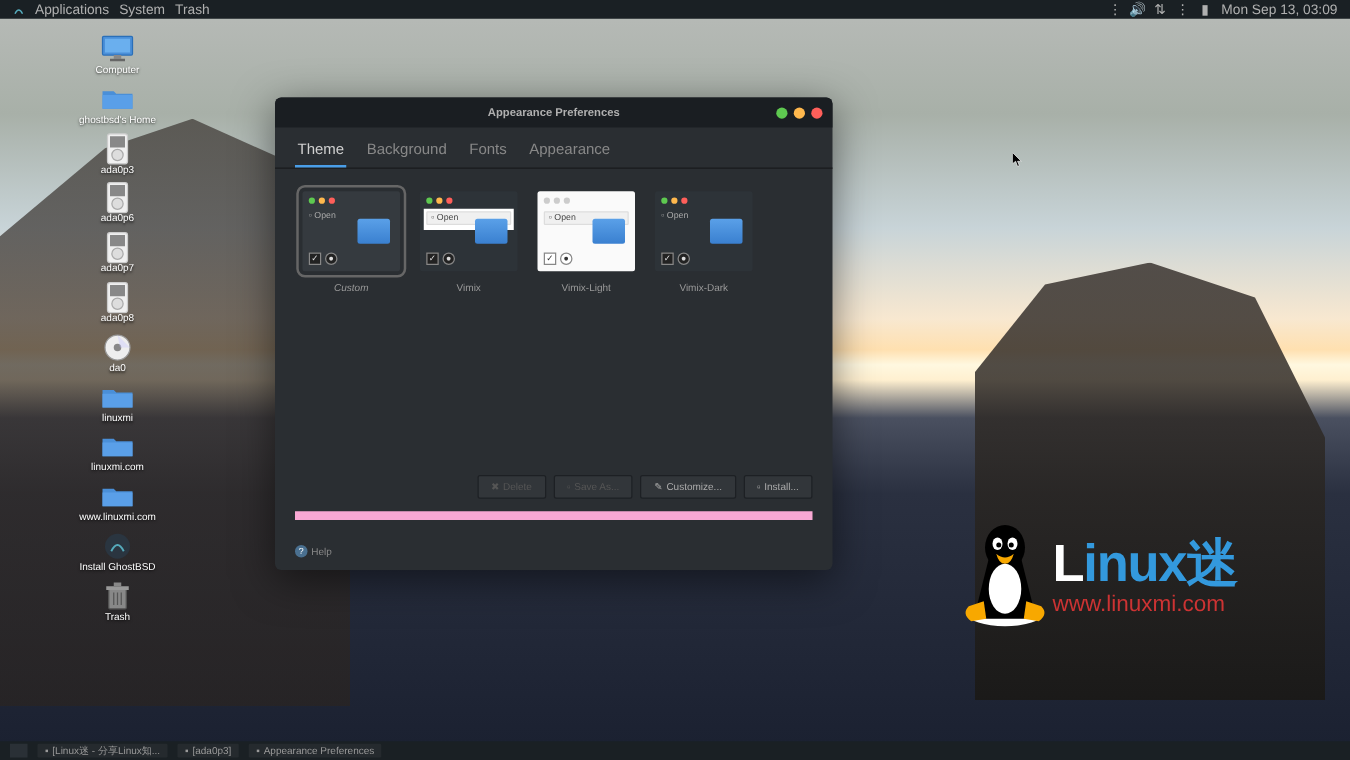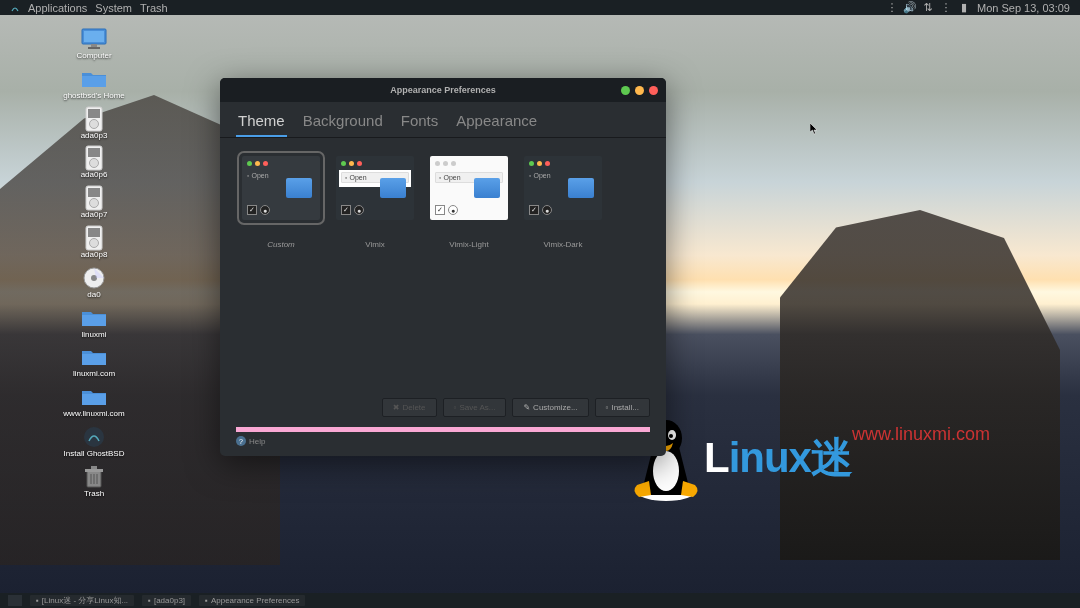--- a/index.html
+++ b/index.html
@@ -23,50 +23,50 @@
 .trash-svg { width: 22px; height: 24px; }
 .window { position: absolute; left: 220px; top: 63px; width: 446px; height: 378px; background: #2a2e32; border-radius: 5px; box-shadow: 0 8px 32px rgba(0,0,0,0.5); z-index: 50; display: flex; flex-direction: column; }
 .titlebar { height: 24px; background: #1a1e22; border-radius: 5px 5px 0 0; display: flex; align-items: center; justify-content: center; position: relative; }
 .title-text { color: #b0b0b0; font-size: 9px; font-weight: bold; }
 .window-controls { position: absolute; right: 8px; display: flex; gap: 5px; }
 .window-btn { width: 9px; height: 9px; border-radius: 50%; cursor: pointer; }
 .btn-min { background: #5ec950; }
 .btn-max { background: #ffb84d; }
 .btn-close { background: #ff5f5a; }
 .tabs { display: flex; gap: 14px; padding: 6px 16px 0; border-bottom: 1px solid #181a1d; }
-.tab { color: #888; font-size: 15px; padding: 4px 2px 6px; cursor: pointer; border-bottom: 2px solid transparent; }
+.tab { color: #888; font-size: 12px; padding: 4px 2px 6px; cursor: pointer; border-bottom: 2px solid transparent; }
 .tab.active { color: #d0d0d0; border-bottom-color: #4a9ee8; }
 .theme-grid { display: flex; gap: 16px; padding: 18px 22px; }
-.theme-item { display: flex; flex-direction: column; align-items: center; gap: 20px; cursor: pointer; }
+.theme-item { display: flex; flex-direction: column; align-items: center; gap: 9px; cursor: pointer; }
 .theme-thumb { width: 78px; height: 64px; border-radius: 2px; position: relative; padding: 5px; }
 .theme-item.selected .theme-thumb { outline: 2px solid #666; outline-offset: 3px; background: #353a3f; }
 .thumb-dark { background: #2d3338; }
 .thumb-light { background: #fafafa; }
 .thumb-dots { display: flex; gap: 3px; margin-bottom: 6px; }
 .thumb-dot { width: 5px; height: 5px; border-radius: 50%; }
 .thumb-open { font-size: 7px; margin-bottom: 2px; display: flex; align-items: center; gap: 2px; }
 .thumb-open-dark { color: #aaa; }
 .thumb-open-light { color: #444; background: #f0f0f0; border: 1px solid #ddd; padding: 1px 3px; border-radius: 1px; }
 .thumb-folder { width: 26px; height: 20px; background: linear-gradient(180deg, #5aa0e8, #3a80d0); border-radius: 2px; position: absolute; right: 8px; top: 22px; }
 .thumb-checks { display: flex; gap: 3px; position: absolute; bottom: 5px; left: 5px; }
 .thumb-check { width: 10px; height: 10px; border: 1px solid #888; display: flex; align-items: center; justify-content: center; font-size: 7px; }
 .theme-label { color: #999; font-size: 8px; }
 .theme-item.selected .theme-label { font-style: italic; }
 .window-footer { margin-top: auto; padding: 10px 16px; display: flex; flex-direction: column; gap: 10px; }
 .action-row { display: flex; gap: 6px; justify-content: flex-end; }
 .action-btn { background: #32363a; color: #aaa; border: 1px solid #1d2024; padding: 4px 10px; font-size: 8px; border-radius: 2px; cursor: pointer; display: flex; align-items: center; gap: 3px; }
 .action-btn.disabled { color: #555; cursor: default; }
 .link-row a { color: #4a9ee8; font-size: 8px; text-decoration: underline; cursor: pointer; }
-.help-row { border-top: 5px solid #f9a8d4; padding-top: 4px; }
+.help-row { border-top: 7px solid #f9a8d4; padding-top: 20px; }
 .help-btn { background: transparent; color: #888; border: none; font-size: 8px; cursor: pointer; display: flex; align-items: center; gap: 3px; }
 .help-icon { width: 10px; height: 10px; border-radius: 50%; background: #4a7090; color: #fff; display: flex; align-items: center; justify-content: center; font-size: 7px; }
 .cursor { position: absolute; left: 810px; top: 106px; width: 8px; height: 12px; z-index: 200; }
 .watermark { position: absolute; right: 90px; bottom: 90px; z-index: 30; display: flex; align-items: center; }
 .tux { width: 75px; height: 90px; }
-.wm-text { display: flex; flex-direction: row; }
+.wm-text { display: flex; flex-direction: column; }
 .wm-title { font-size: 42px; font-weight: bold; letter-spacing: -1px; }
 .wm-title .l { color: #fff; }
 .wm-title .rest { color: #3399dd; }
 .wm-url { color: #cc3333; font-size: 18px; margin-top: -6px; }
 .taskbar { position: absolute; bottom: 0; left: 0; right: 0; height: 15px; background: #1a2024; display: flex; align-items: center; gap: 8px; padding: 0 8px; z-index: 100; }
 .taskbar-btn { display: flex; align-items: center; gap: 3px; color: #999; font-size: 8px; background: #252a2e; padding: 1px 6px; border-radius: 1px; cursor: pointer; height: 11px; }
 .show-desktop { width: 14px; height: 11px; background: #2a3036; cursor: pointer; }
 </style>
 </head>
 <body>

